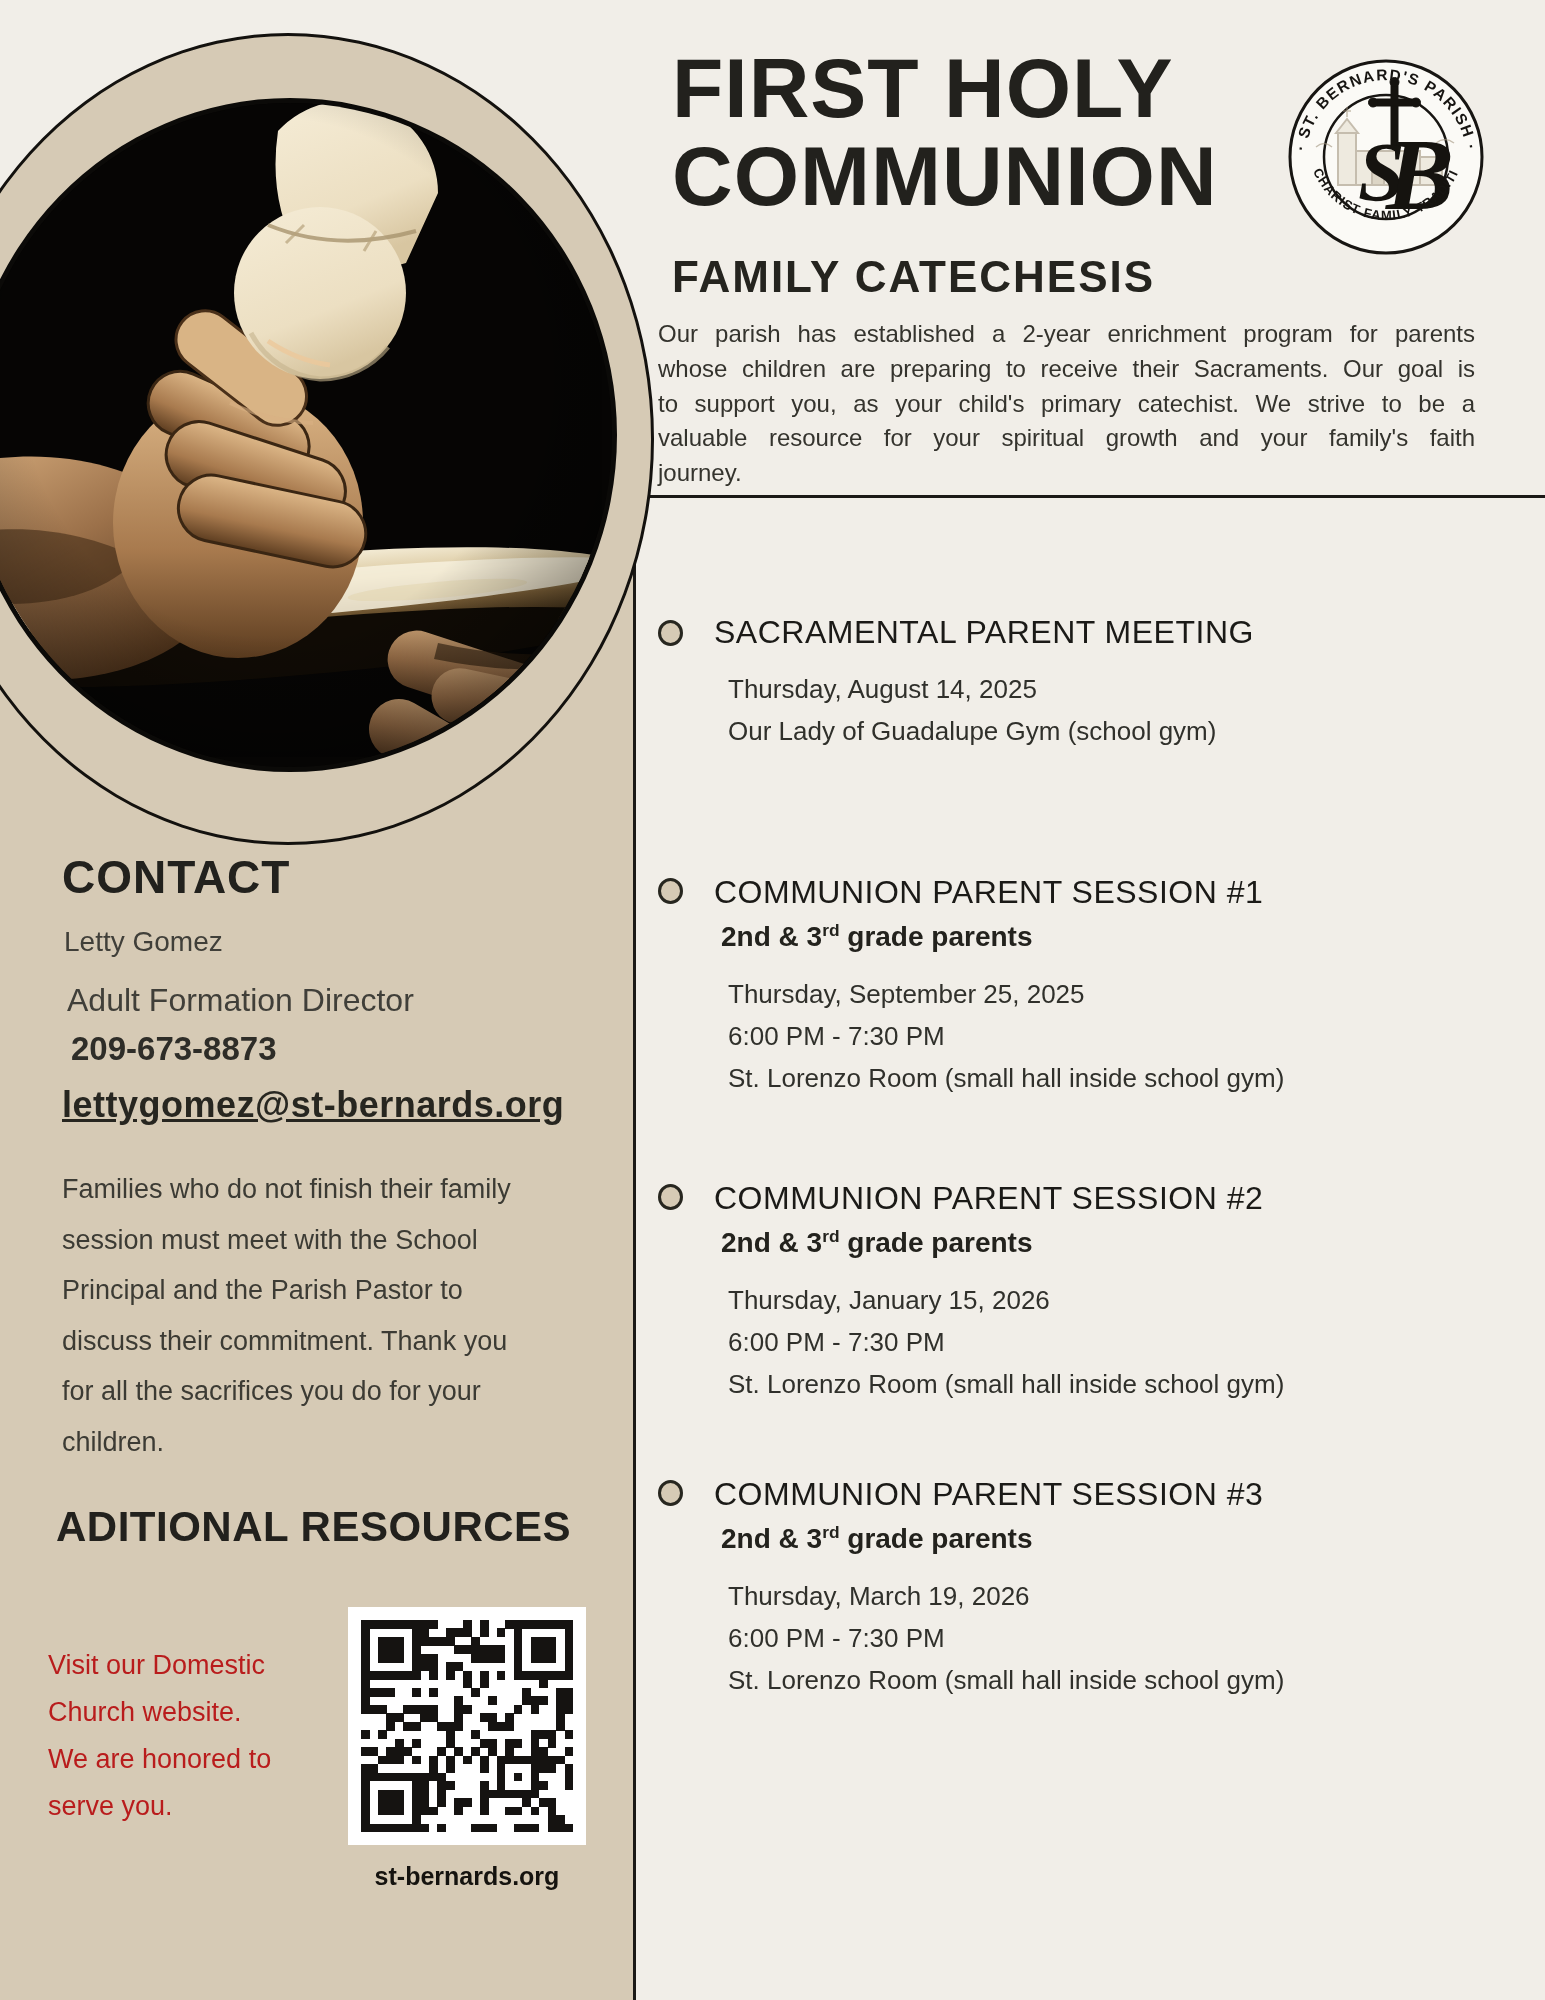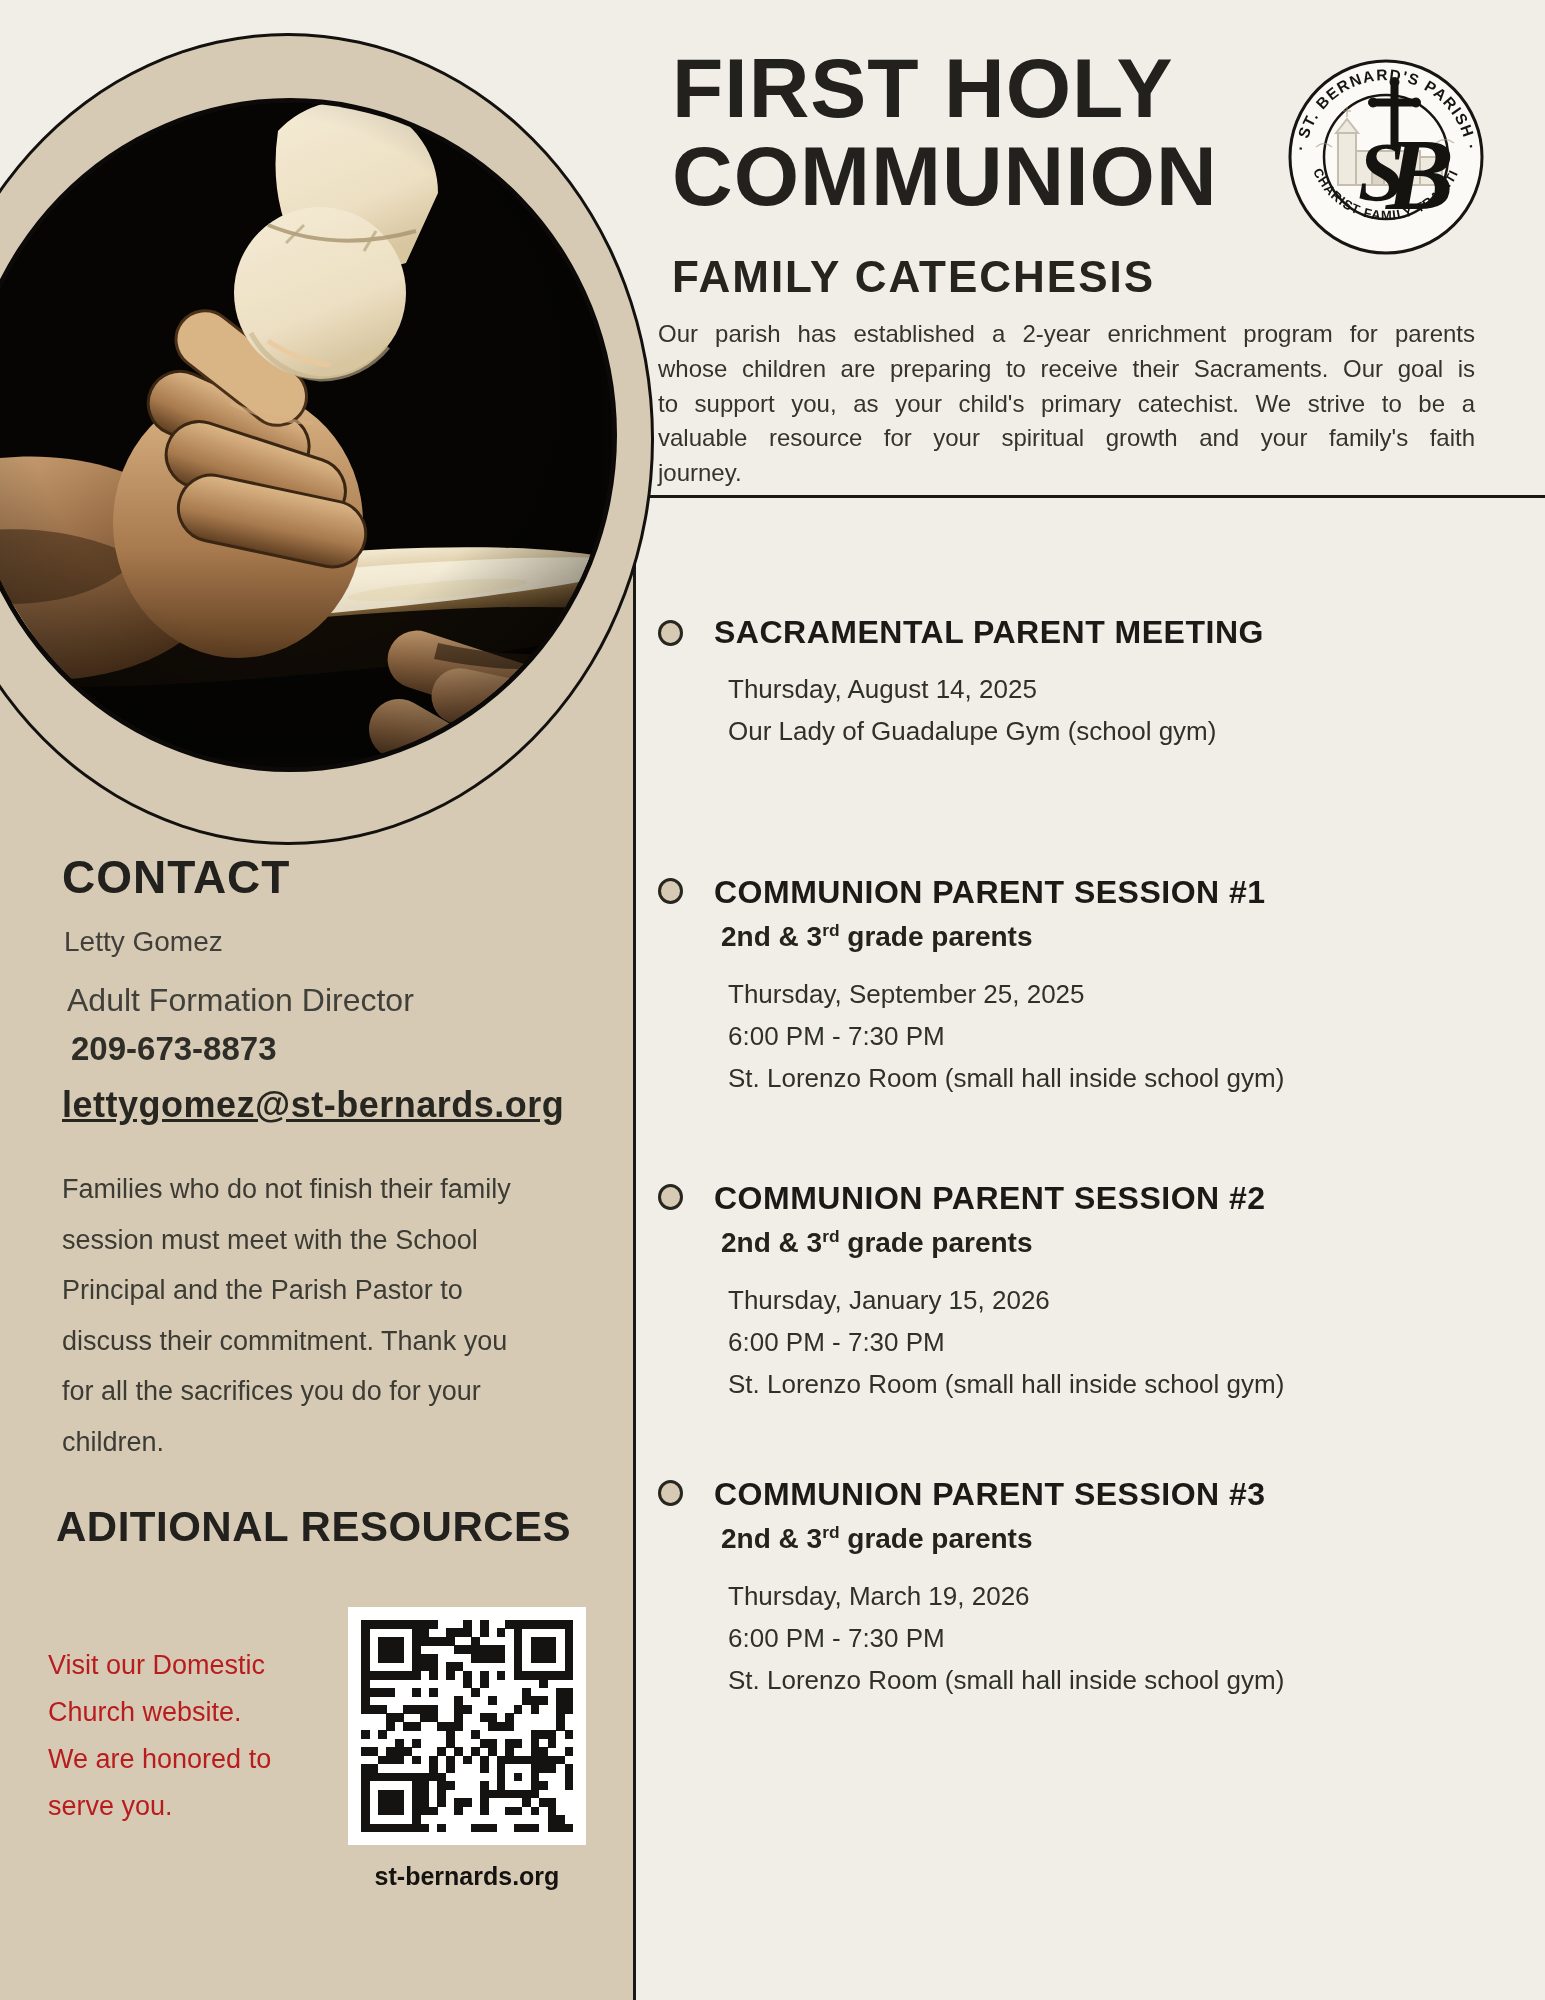--- a/index.html
+++ b/index.html
@@ -16,21 +16,21 @@
   #title{left:672px;top:44px;z-index:5;}
   .title-line{font-weight:bold;font-size:84px;line-height:88px;letter-spacing:1px;color:#22211d;white-space:nowrap;}
   #subtitle{left:672px;top:252px;font-weight:bold;font-size:44px;letter-spacing:2px;color:#25241f;white-space:nowrap;z-index:5;}
   #intro{left:658px;top:297px;width:817px;font-size:24px;line-height:34.8px;color:#34332d;z-index:5;margin-top:20px;}
   .jline{text-align:justify;text-align-last:justify;}
   
   #logo{left:1286px;top:55px;width:200px;height:200px;z-index:5;}
   
   .bullet{width:25px;height:26px;border-radius:50%;background:#d6cab5;border:3px solid #27261f;z-index:5;box-sizing:border-box;}
   .session{left:0;width:1545px;z-index:5;}
-  .s-title{padding-left:714px;font-weight:bold;font-size:32px;line-height:40px;letter-spacing:0.5px;color:#1b1a17;white-space:nowrap;}
+  .s-title{padding-left:714px;font-weight:normal;font-size:32px;line-height:40px;letter-spacing:0.5px;color:#1b1a17;white-space:nowrap;}
   .s-aud{padding-left:721px;font-weight:bold;font-size:28px;line-height:40px;margin-top:5px;color:#23221d;white-space:nowrap;}
   .s-aud .sup{font-size:0.62em;vertical-align:super;line-height:0;}
   .s-details{padding-left:728px;margin-top:16px;font-size:26px;line-height:42px;color:#30302b;}
   .s-details div{white-space:nowrap;}
   
   #contact-heading{left:62px;top:850px;font-weight:bold;font-size:46px;letter-spacing:1px;color:#22211d;z-index:5;white-space:nowrap;}
   #contact-name{left:64px;top:926px;font-size:28px;color:#403f39;z-index:5;white-space:nowrap;}
   #contact-role{left:67px;top:982px;font-size:32px;color:#403f39;z-index:5;white-space:nowrap;}
   #contact-phone{left:71px;top:1030px;font-size:33px;font-weight:bold;color:#2e2d28;z-index:5;white-space:nowrap;}
   #contact-email{left:62px;top:1084px;font-size:36px;font-weight:bold;letter-spacing:0.5px;color:#272620;text-decoration:underline;z-index:5;white-space:nowrap;}

